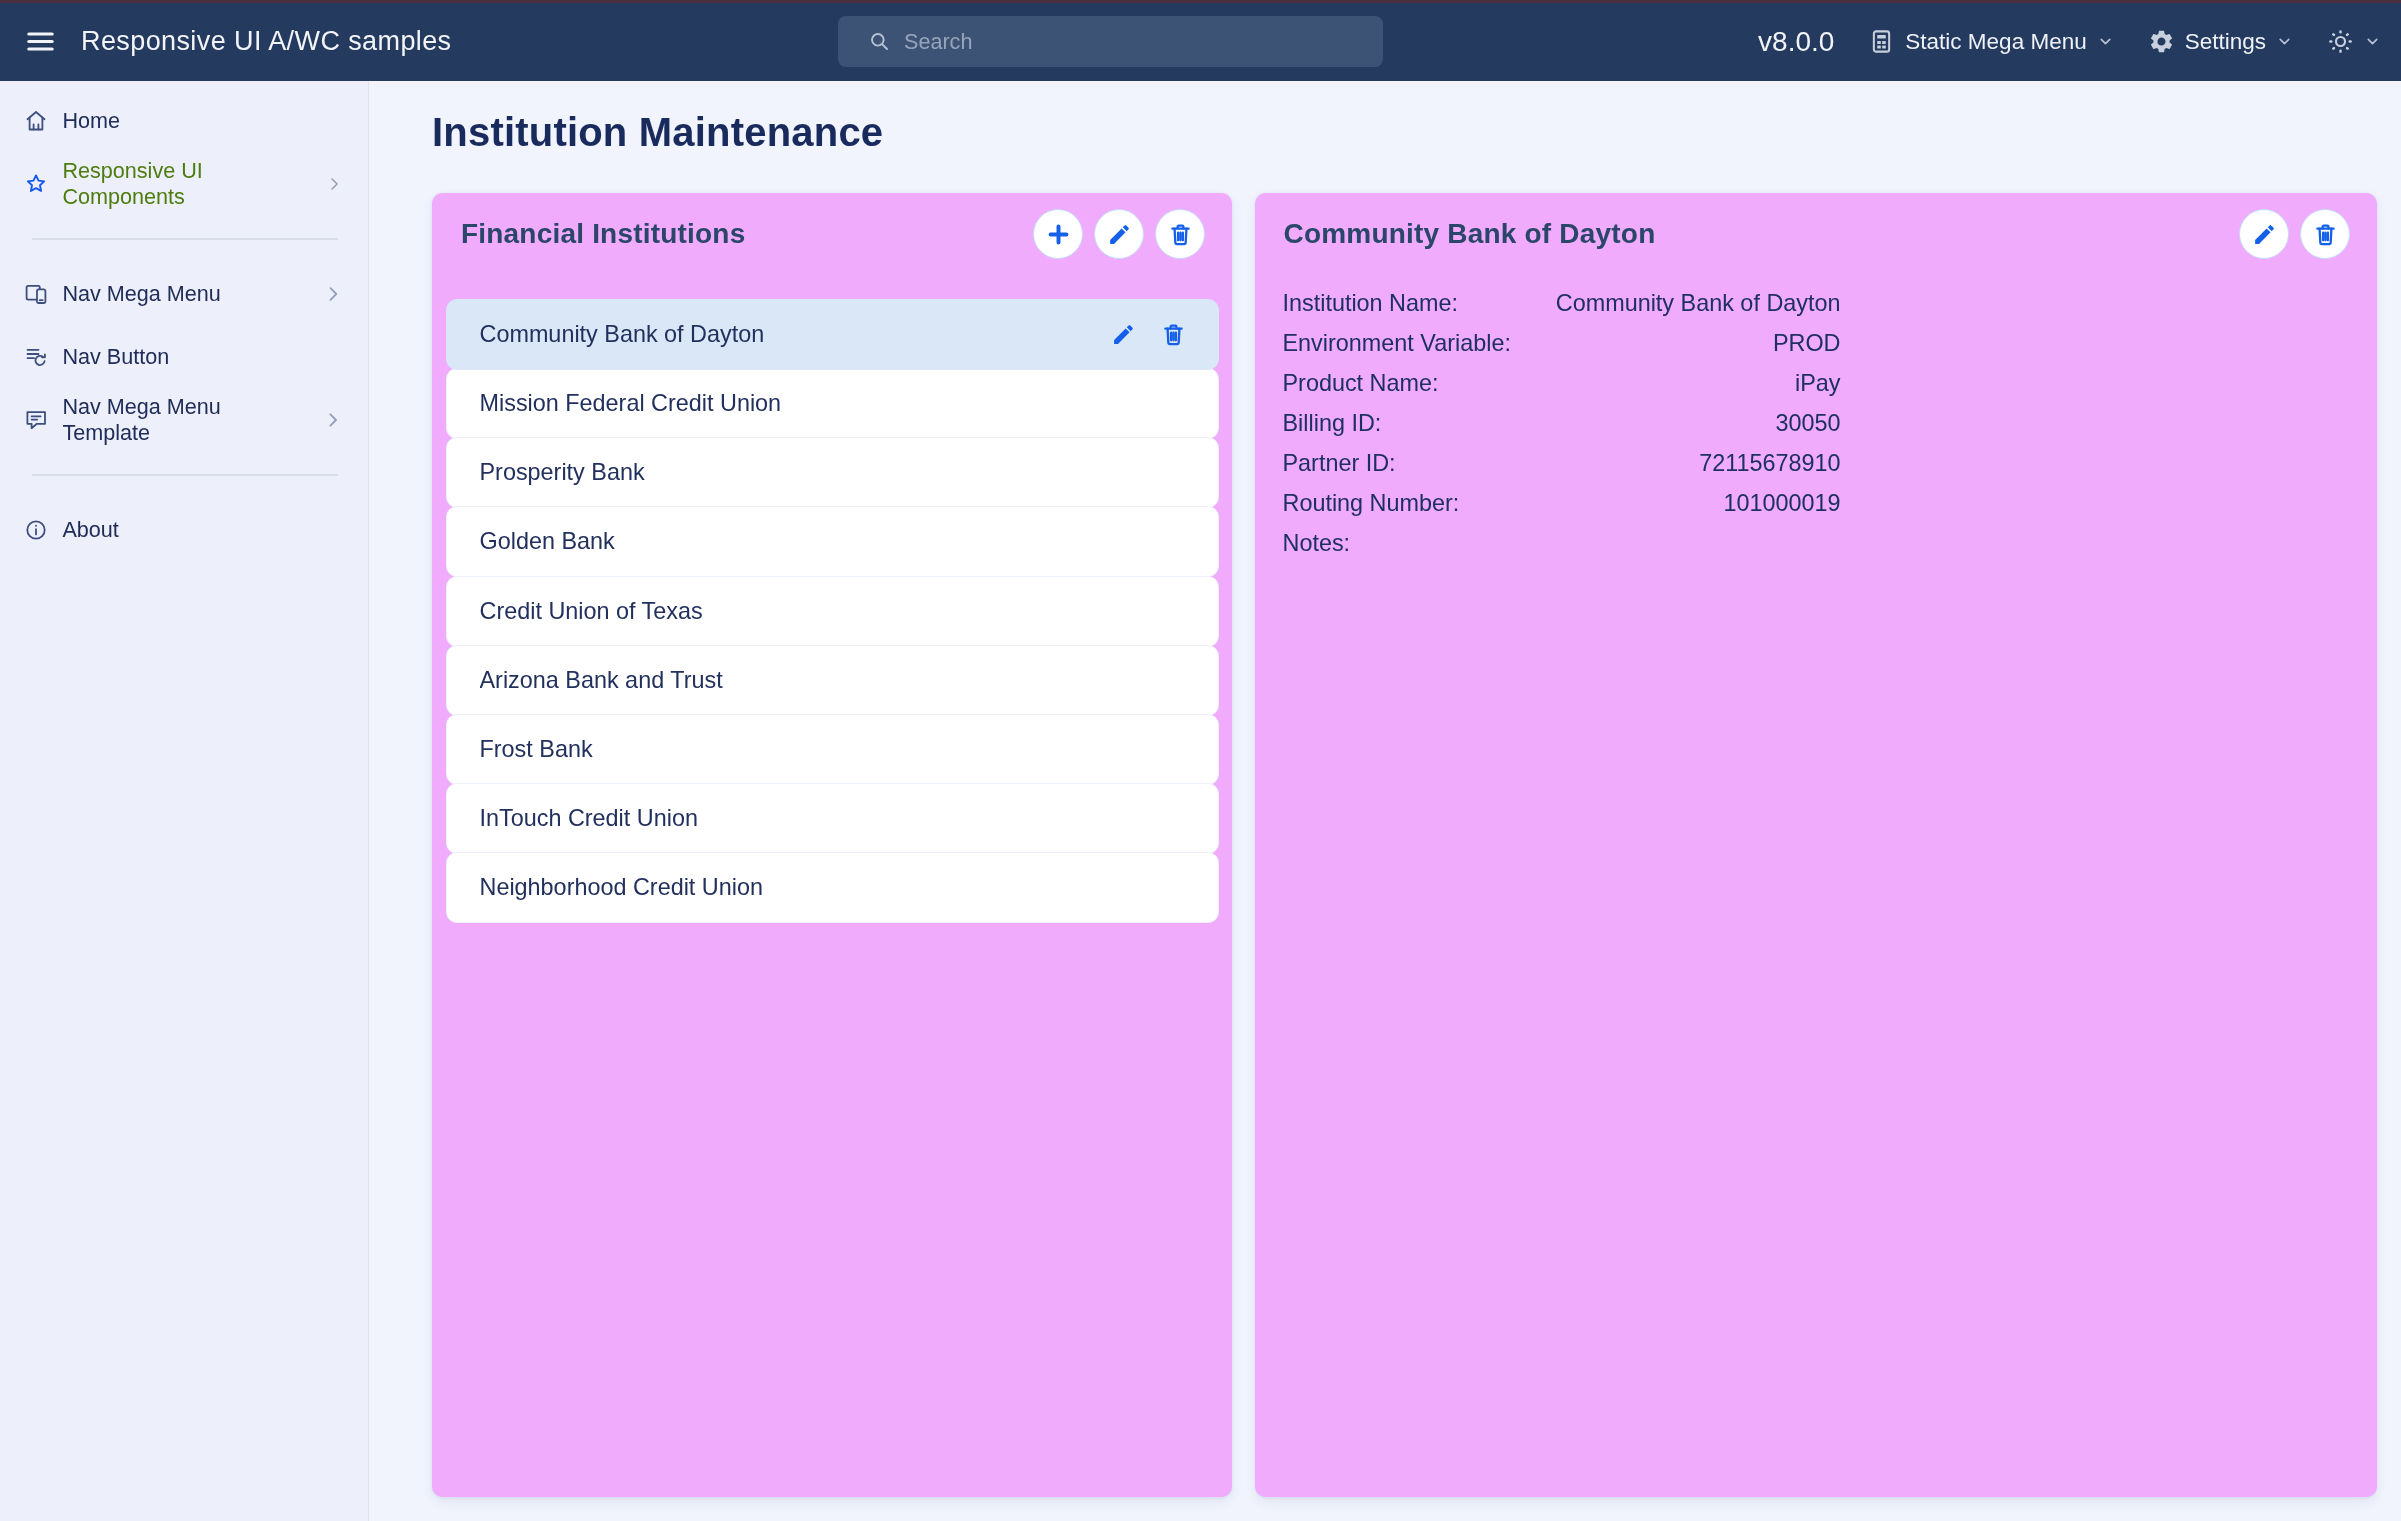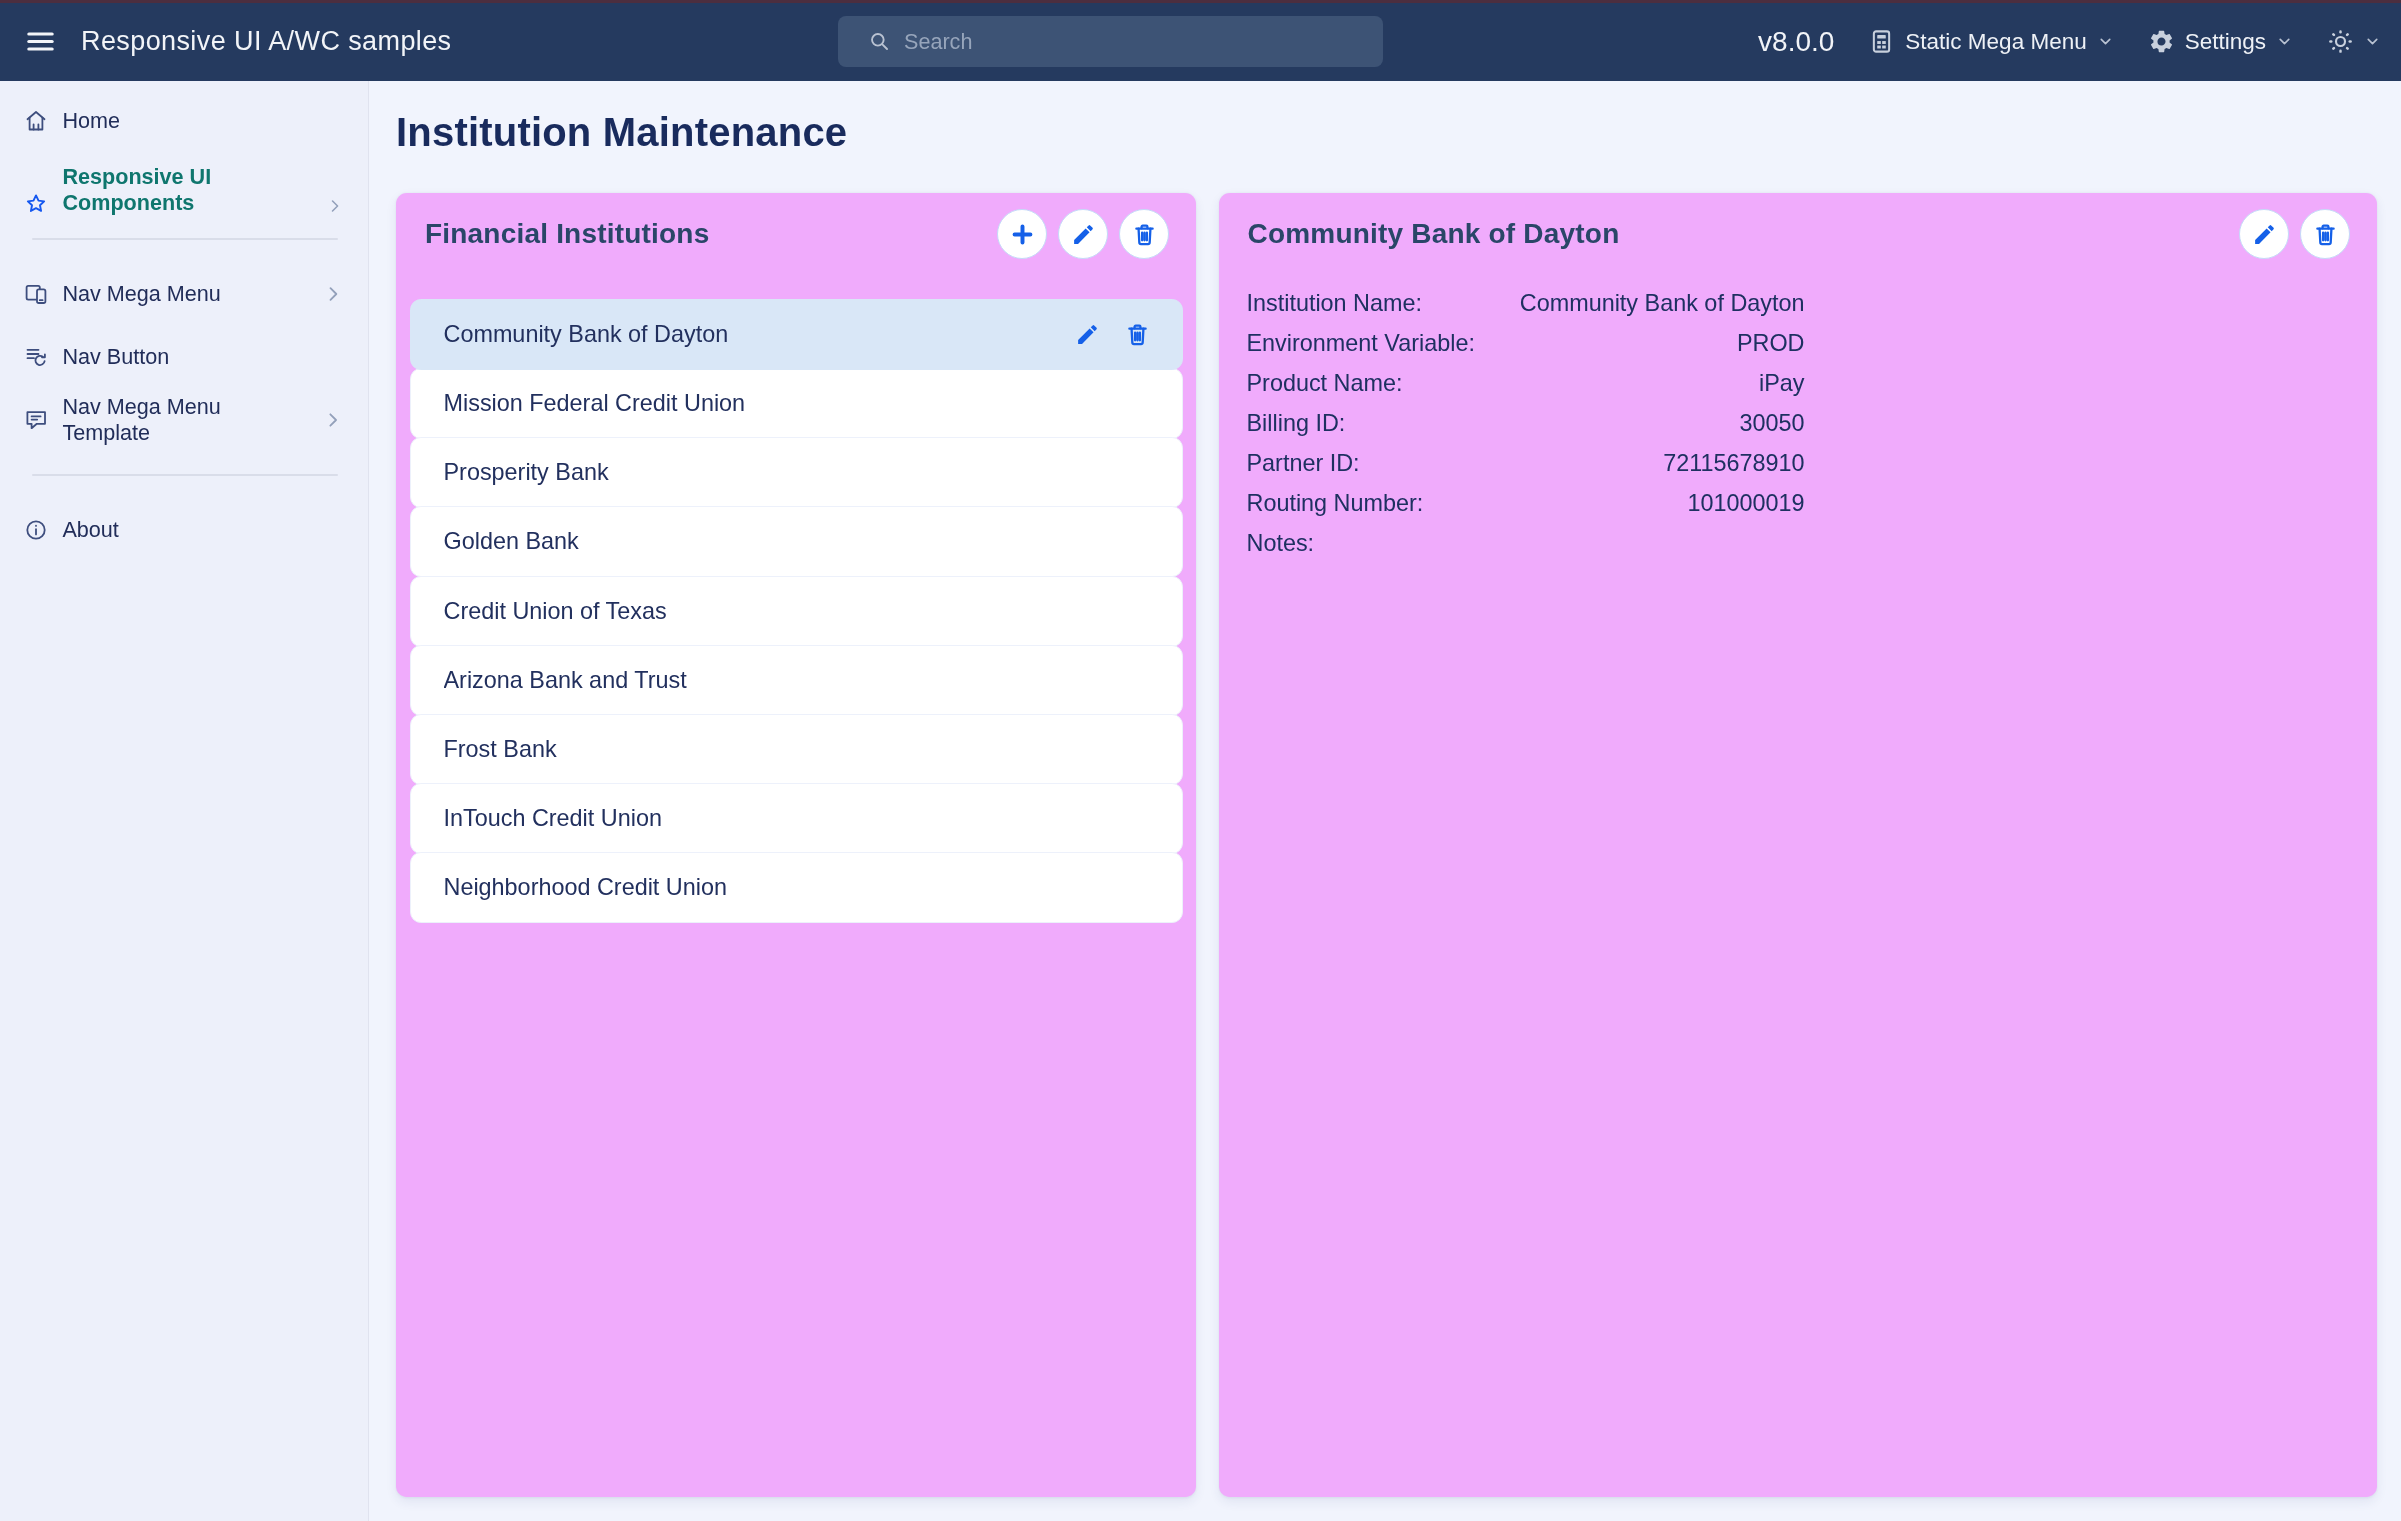--- a/index.html
+++ b/index.html
@@ -40,34 +40,34 @@
   .h-right {
     position:absolute; right:20px; top:0; height:100%;
     display:flex; align-items:center; gap:34px;
   }
   .h-item { display:flex; align-items:center; gap:10px; font-size:22.5px; color:#eef1f6; cursor:pointer; white-space:nowrap; }
   .h-item .mi { width:27px; height:27px; color:#c8d0dd; }
   .h-item .chev { width:17px; height:17px; color:#b9c2d2; }
   .h-version { font-size:28px; color:#f2f4f8; }
 
   
-  .body-row { flex:1; display:flex; min-height:0; }
+  .body-row { flex:1; display:flex; min-height:0;gap:36px; }
 
   
   .sidebar {
     width:369px; flex:none; background:#edf0fa;
     border-right:1.8px solid #e0e3ef; padding-top:9px;
   }
   .nav-item {
     height:63px; display:flex; align-items:center;
     padding:0 25px 0 24px; gap:14.4px;
     font-size:21.6px; color:#212d59; cursor:pointer;
   }
   .nav-item .nicon { width:24px; height:24px; color:#3e4e7e; flex:none; }
-  .nav-item.active { color:#0f766e; font-weight:700;align-items:flex-end; }
+  .nav-item.active { color:#4d7c0f; font-weight:400; }
   .nav-item.active .nicon { color:#1558f0; }
   .nav-item .chev-r { width:20px; height:20px; color:#93a0ba; margin-left:auto; }
   .nav-divider { height:1.8px; background:#d9dde9; border-radius:1.8px; margin:22.5px 30px 22.5px 31.5px; }
 
   
   .main { flex:1; min-width:0; background:#f1f4fd; padding:29px 24px 0 27px; }
   .page-title { font-size:40px; font-weight:700; color:#192b5d; letter-spacing:0.2px; }
 
   .cards { display:flex; gap:22.5px; margin-top:38px; }
   .card {

